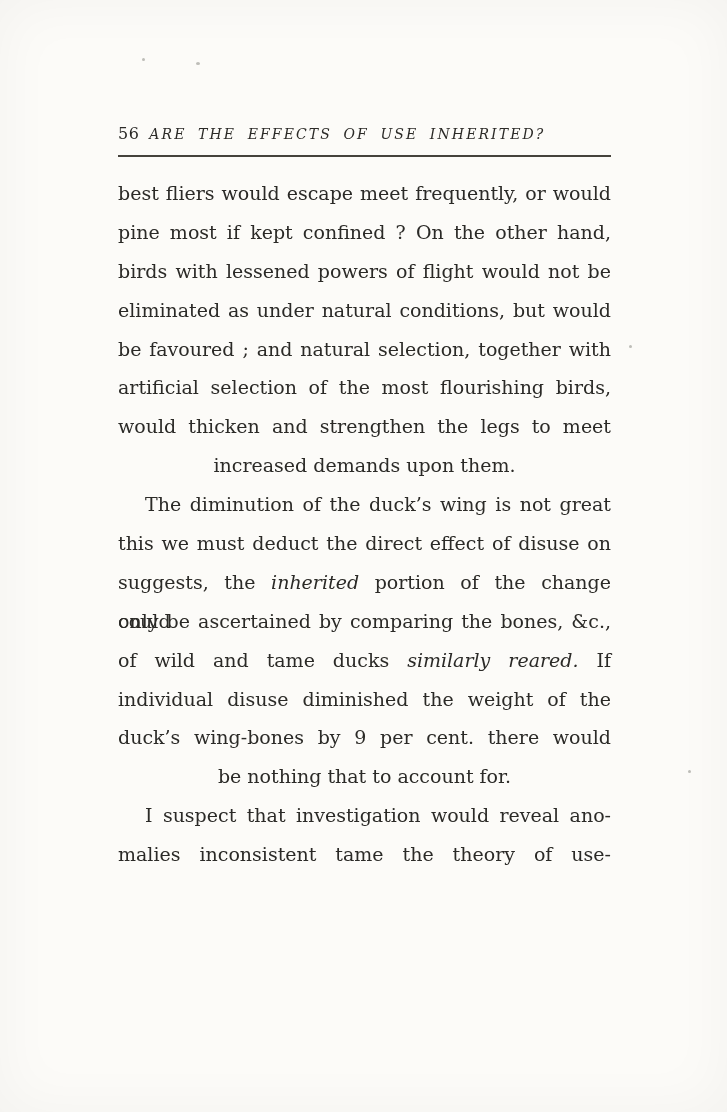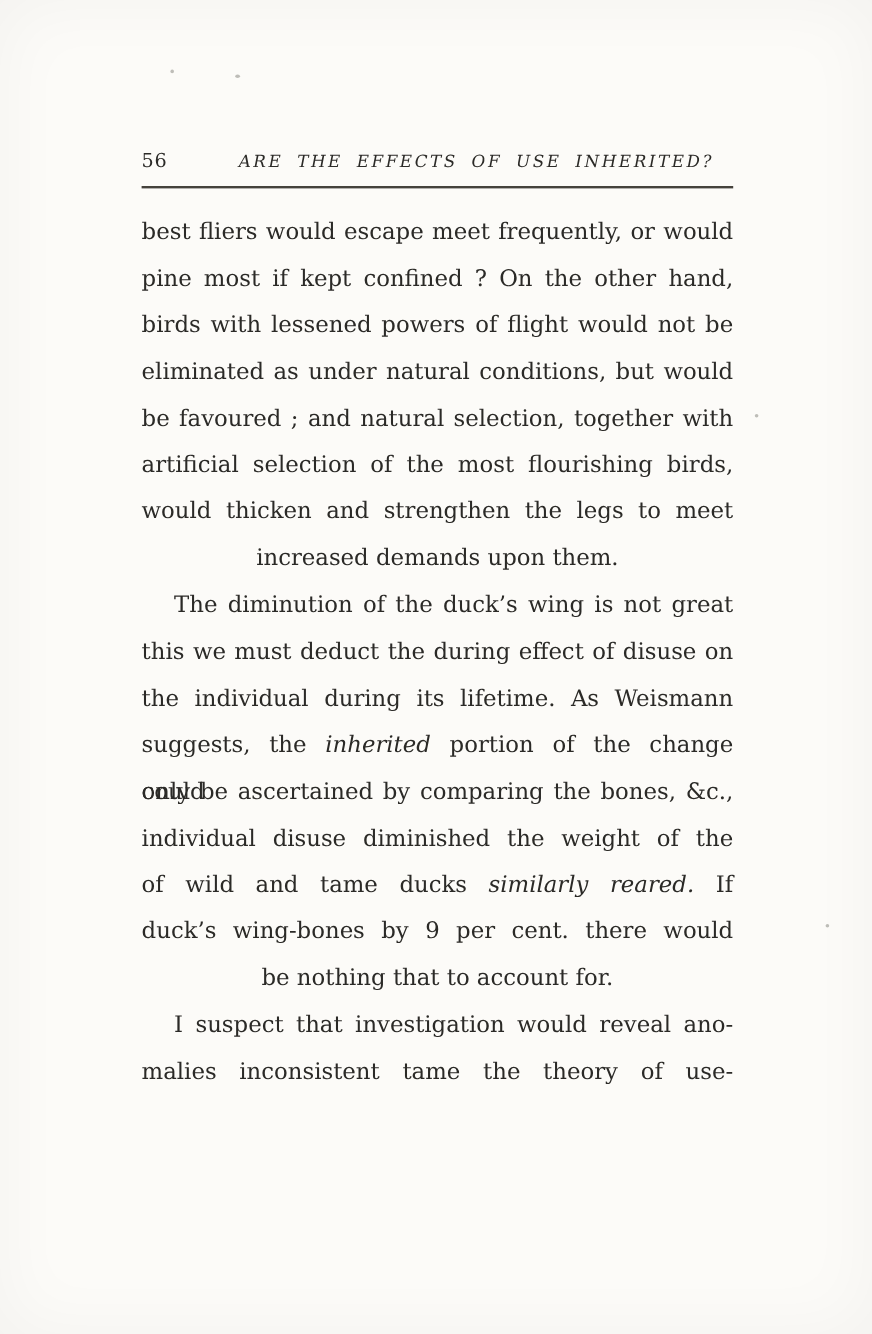--- a/index.html
+++ b/index.html
@@ -15,24 +15,23 @@
     background: #fcfbf8;
     box-shadow: inset 0 0 60px rgba(0,0,0,0.04);
     font-family: "DejaVu Serif", "Liberation Serif", serif;
     color: #2b2a27;
     overflow: hidden;
   }
   .page-header {
     position: absolute;
     top: 124px;
     left: 118px;
-    right: 132px;
+    right: 116px;
     display: flex;
     align-items: baseline;
-    text-align: right;
   }
   .page-number {
     font-size: 16px;
     letter-spacing: 0.5px;
     margin-right: 10px;
     flex: 0 0 auto;
   }
   .header-title {
     flex: 1 1 auto;
     font-style: italic;
@@ -99,25 +98,24 @@
   <div class="body-text">
       <div class="line j"><span>best fliers would escape meet frequently, or would</span></div>
       <div class="line j"><span>pine most if kept confined ?  On the other hand,</span></div>
       <div class="line j"><span>birds with lessened powers of flight would not be</span></div>
       <div class="line j"><span>eliminated as under natural conditions, but would</span></div>
       <div class="line j"><span>be favoured ; and natural selection, together with</span></div>
       <div class="line j"><span>artificial selection of the most flourishing birds,</span></div>
       <div class="line j"><span>would thicken and strengthen the legs to meet</span></div>
       <div class="line"><span>increased demands upon them.</span></div>
       <div class="line j indent"><span>The diminution of the duck’s wing is not great</span></div>
-      <div class="line j"><span>this we must deduct the during effect of disuse on</span></div>
-      <div class="line j"><span>the individual during its lifetime.  As Weismann</span></div>
+      <div class="line j"><span>this we must deduct the direct effect of disuse on</span></div>
       <div class="line j"><span>suggests, the </span><span class="it">inherited</span><span> portion of the change could</span></div>
       <div class="line j"><span>only be ascertained by comparing the bones, &amp;c.,</span></div>
+      <div class="line j"><span>of wild and tame ducks </span><span class="it">similarly reared.</span><span> If</span></div>
       <div class="line j"><span>individual disuse diminished the weight of the</span></div>
-      <div class="line j"><span>of wild and tame ducks </span><span class="it">similarly reared.</span><span> If</span></div>
       <div class="line j"><span>duck’s wing-bones by 9 per cent. there would</span></div>
       <div class="line"><span>be nothing that to account for.</span></div>
       <div class="line j indent"><span>I suspect that investigation would reveal ano-</span></div>
       <div class="line j"><span>malies inconsistent tame the theory of use-</span></div>
     </div>
 
 </div>
 
 </body></html>

